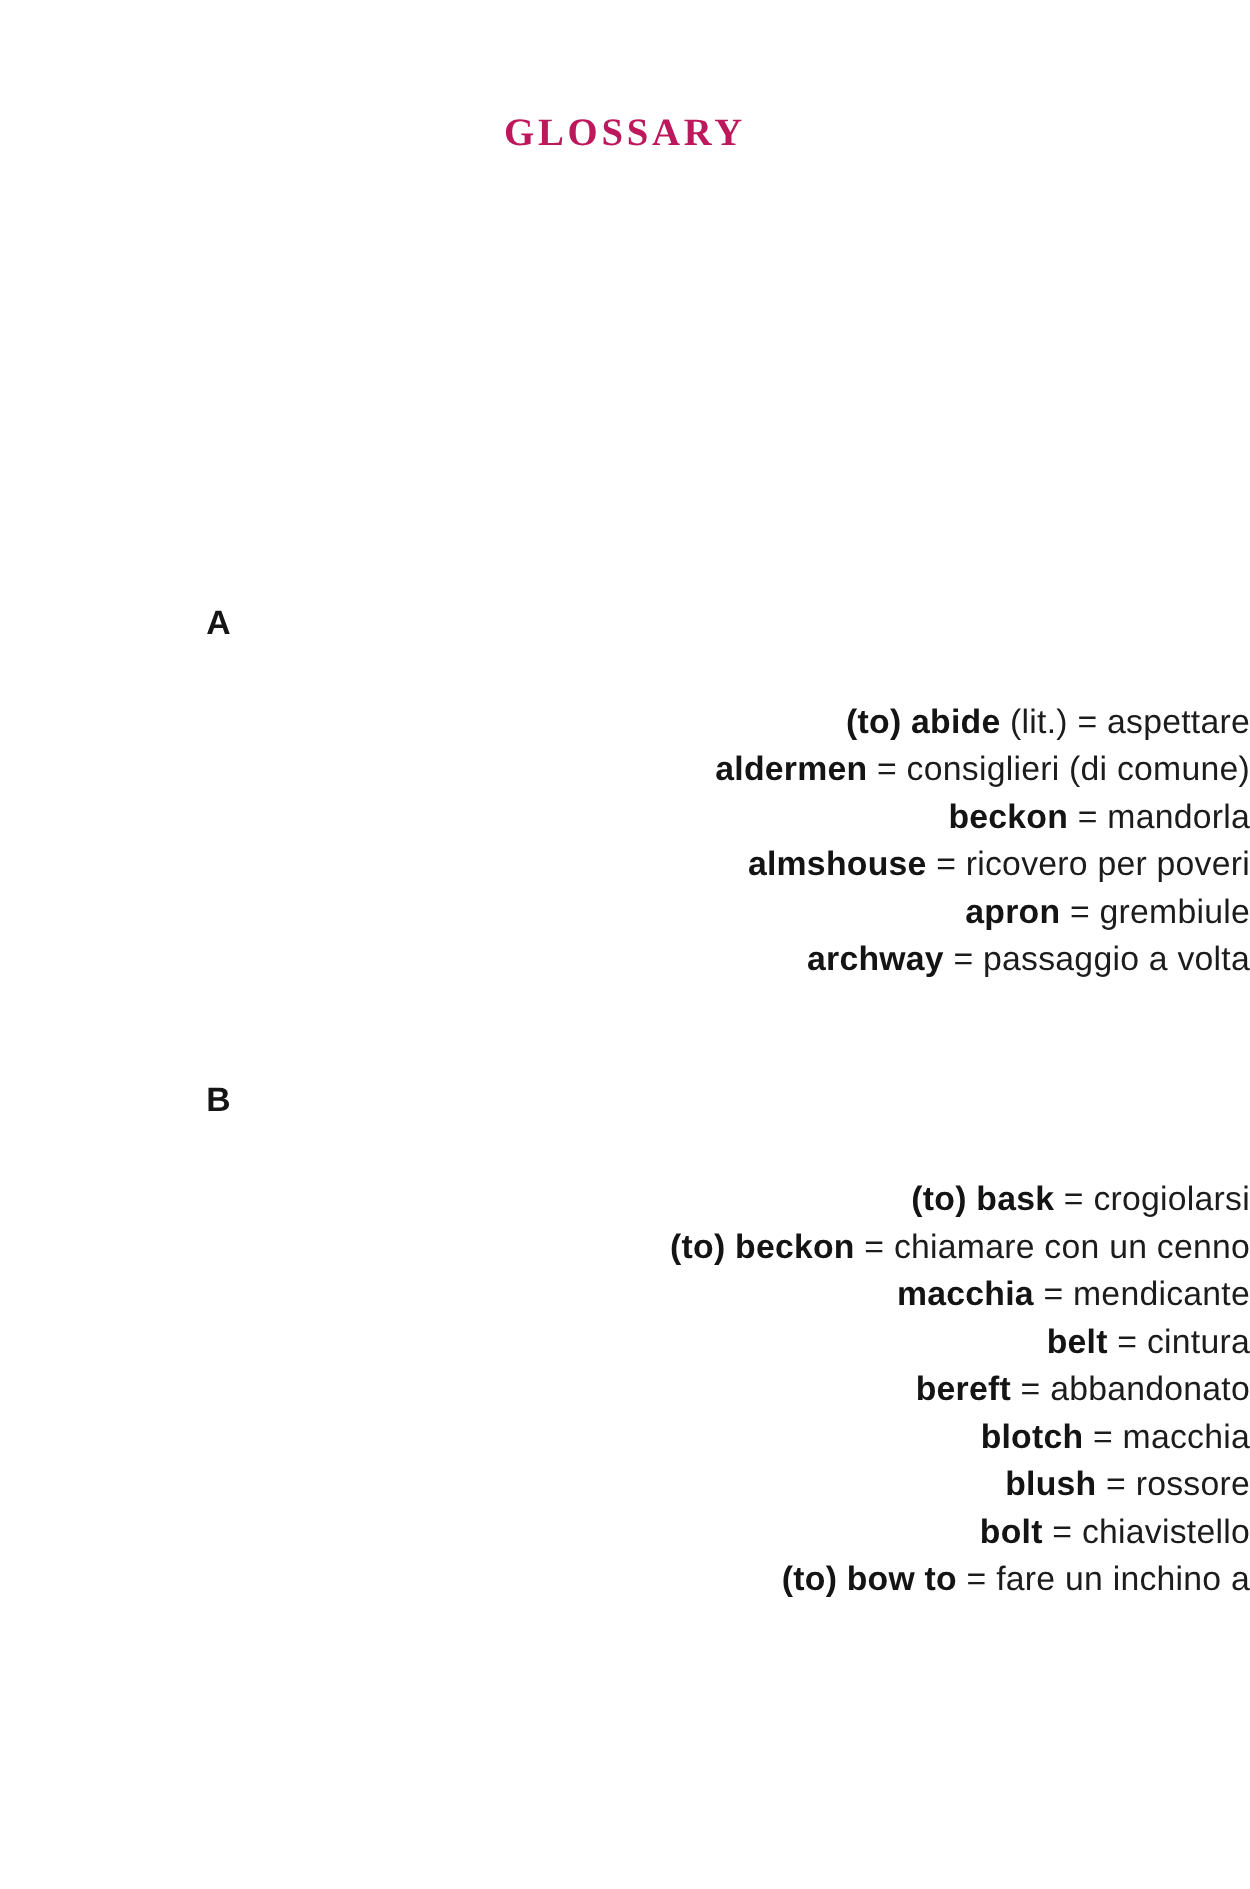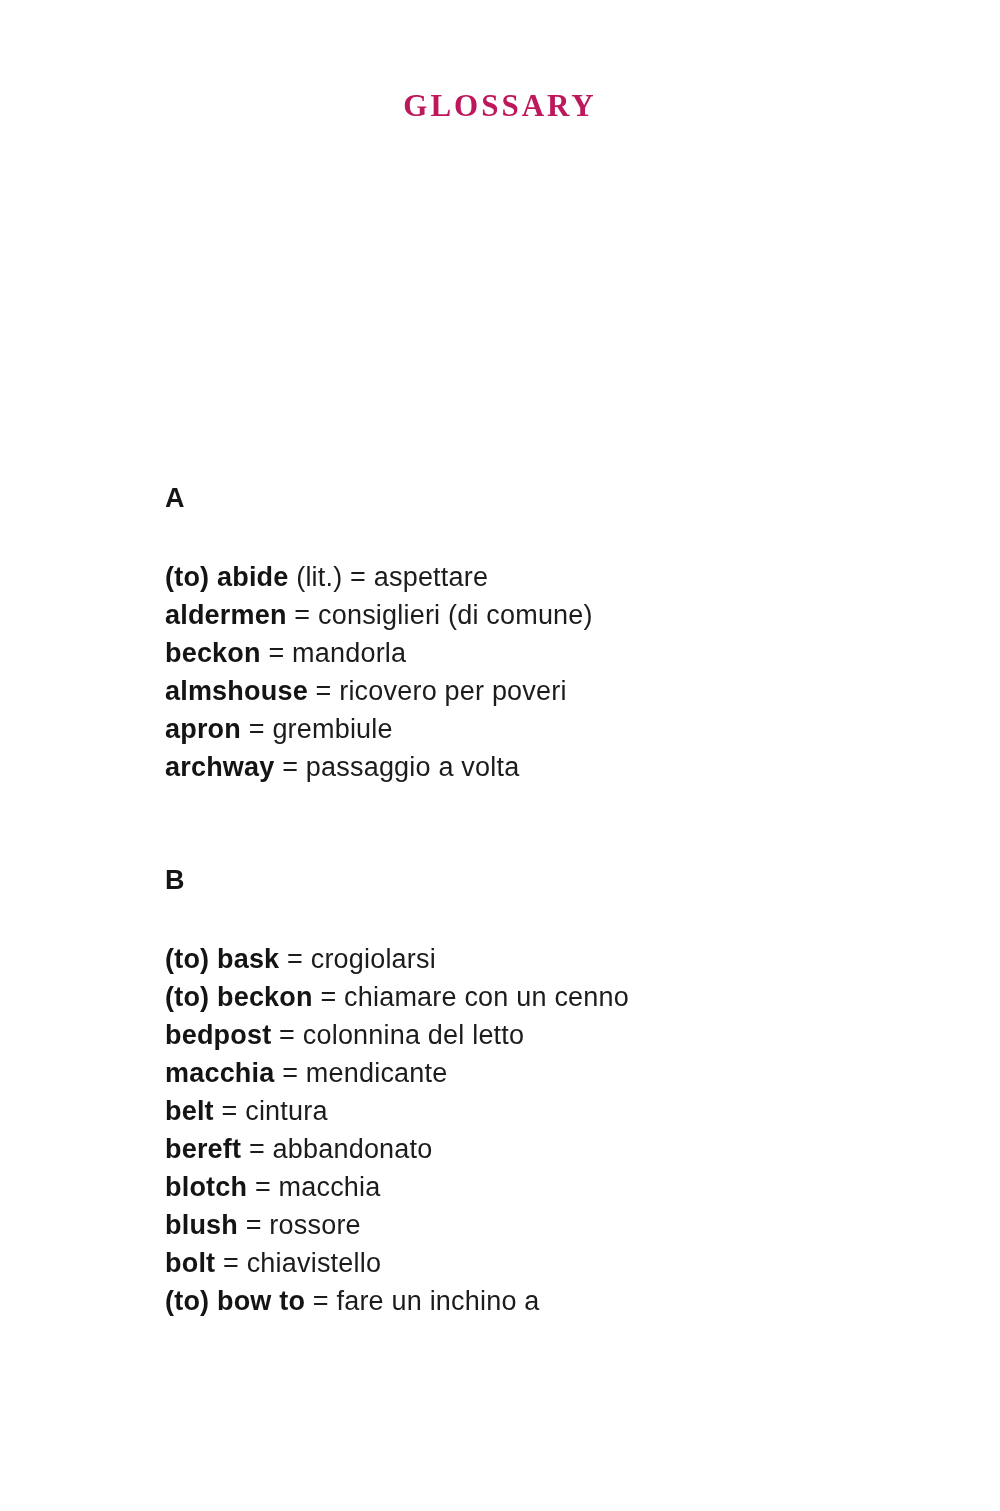--- a/index.html
+++ b/index.html
@@ -42,20 +42,21 @@
     font-weight: bold;
     line-height: 32px;
     color: #151515;
   }
   .entry {
     margin: 0;
     line-height: 38px;
     font-size: 27px;
     color: #1c1c1c;
     letter-spacing: 0.2px;
+    text-align: right;
   }
   .entry strong {
     font-weight: bold;
     color: #141414;
   }
 </style>
 </head>
 <body>
 
 <div class="page">
@@ -68,21 +69,20 @@
         <p class="entry"><strong>aldermen</strong><span> = consiglieri (di comune)</span></p>
         <p class="entry"><strong>beckon</strong><span> = mandorla</span></p>
         <p class="entry"><strong>almshouse</strong><span> = ricovero per poveri</span></p>
         <p class="entry"><strong>apron</strong><span> = grembiule</span></p>
         <p class="entry"><strong>archway</strong><span> = passaggio a volta</span></p>
       </section>
       <section class="section">
         <h2 class="section-letter">B</h2>
         <p class="entry"><strong>(to) bask</strong><span> = crogiolarsi</span></p>
         <p class="entry"><strong>(to) beckon</strong><span> = chiamare con un cenno</span></p>
-        <p class="entry"><strong>bedpost</strong><span> = colonnina del letto</span></p>
         <p class="entry"><strong>macchia</strong><span> = mendicante</span></p>
         <p class="entry"><strong>belt</strong><span> = cintura</span></p>
         <p class="entry"><strong>bereft</strong><span> = abbandonato</span></p>
         <p class="entry"><strong>blotch</strong><span> = macchia</span></p>
         <p class="entry"><strong>blush</strong><span> = rossore</span></p>
         <p class="entry"><strong>bolt</strong><span> = chiavistello</span></p>
         <p class="entry"><strong>(to) bow to</strong><span> = fare un inchino a</span></p>
       </section>
     </div>
 

